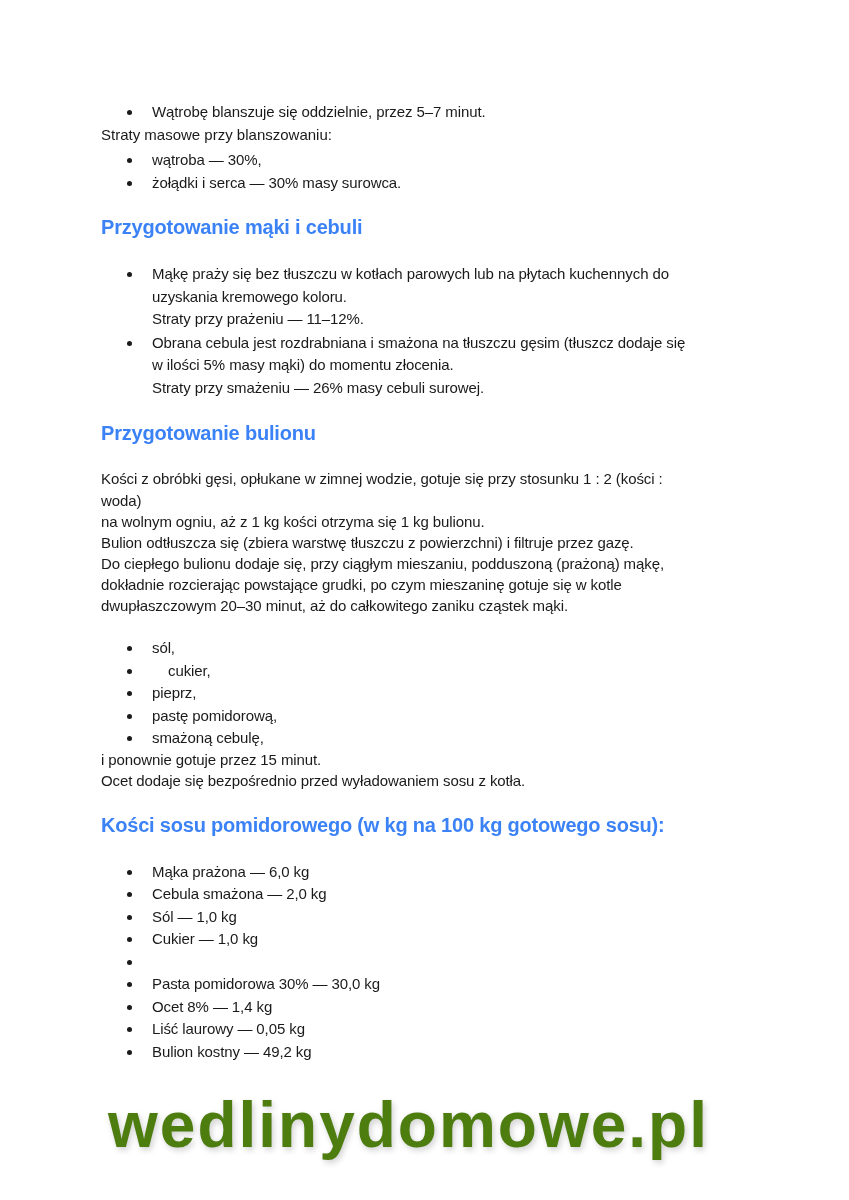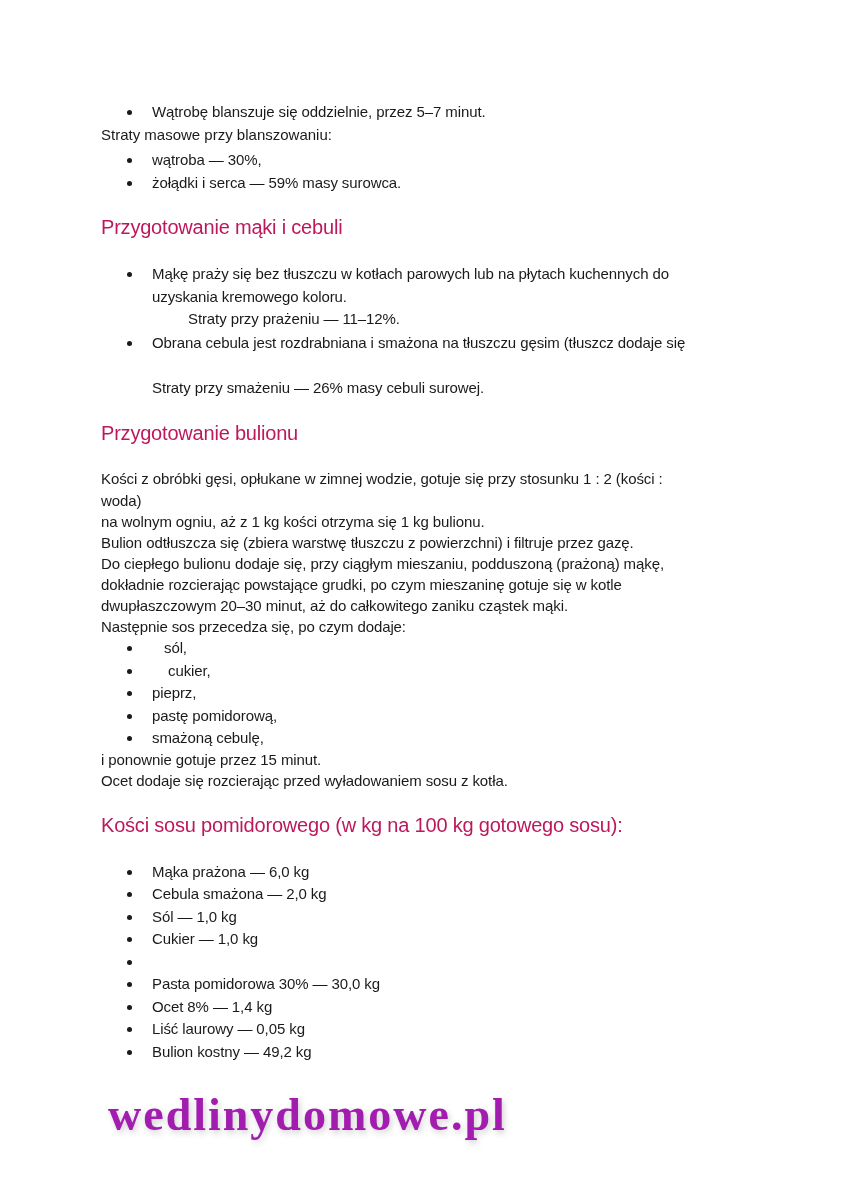--- a/index.html
+++ b/index.html
@@ -9,85 +9,85 @@
     position: relative;
     overflow: hidden;
     font-family: "Liberation Sans", "DejaVu Sans", sans-serif;
     color: #1a1a1a;
   }
   .page { position: absolute; left: 0; top: 0; width: 778px; height: 1200px; }
   .abs { position: absolute; white-space: nowrap; }
   .body-text { font-size: 15px; line-height: 22px; letter-spacing: -0.1px; }
   .large-text { font-size: 15px; line-height: 22px; }
   .heading {
-    font-size: 20px; font-weight: normal; color: #be185d;
+    font-size: 20px; font-weight: bold; color: #3b82f6;
     letter-spacing: -0.2px;
   }
   .bullet {
     position: absolute; width: 5px; height: 5px; border-radius: 50%;
     background: #1a1a1a;
   }
   .watermark {
     position: absolute; left: 108px; top: 1088px;
-    font-family: Liberation Serif, serif; font-weight: bold;
-    font-size: 46px; letter-spacing: 2px;
-    color: #a21caf;
+    font-family: Liberation Sans, sans-serif; font-weight: bold;
+    font-size: 64px; letter-spacing: 2px;
+    color: #4d7c0f;
     text-shadow: 2px 3px 6px rgba(0,0,0,0.18), 0 0 2px rgba(0,0,0,0.06);
   }
 </style>
 </head>
 <body>
 
 <div class="page">
 
   <span class="bullet" style="left:127px;top:110px;"></span>
   <div class="abs body-text" style="left:152px;top:101px;">Wątrobę blanszuje się oddzielnie, przez 5–7 minut.</div>
 
   <div class="abs large-text" style="left:101px;top:124px;">Straty masowe przy blanszowaniu:</div>
 
   <span class="bullet" style="left:127px;top:158px;"></span>
   <div class="abs body-text" style="left:152px;top:149px;">wątroba — 30%,</div>
   <span class="bullet" style="left:127px;top:181px;"></span>
-  <div class="abs body-text" style="left:152px;top:172px;">żołądki i serca — 59% masy surowca.</div>
+  <div class="abs body-text" style="left:152px;top:172px;">żołądki i serca — 30% masy surowca.</div>
 
   <div class="abs heading" style="left:101px;top:216px;">Przygotowanie mąki i cebuli</div>
 
   <span class="bullet" style="left:127px;top:272px;"></span>
   <div class="abs body-text" style="left:152px;top:286px;">uzyskania kremowego koloru.</div>
   <div class="abs body-text" style="left:152px;top:263px;">Mąkę praży się bez tłuszczu w kotłach parowych lub na płytach kuchennych do</div>
-  <div class="abs body-text" style="left:152px;top:308px;margin-left:36px;">Straty przy prażeniu — 11–12%.</div>
+  <div class="abs body-text" style="left:152px;top:308px;">Straty przy prażeniu — 11–12%.</div>
 
   <span class="bullet" style="left:127px;top:341px;"></span>
   <div class="abs body-text" style="left:152px;top:332px;">Obrana cebula jest rozdrabniana i smażona na tłuszczu gęsim (tłuszcz dodaje się</div>
+  <div class="abs body-text" style="left:152px;top:354px;">w ilości 5% masy mąki) do momentu złocenia.</div>
   <div class="abs body-text" style="left:152px;top:377px;">Straty przy smażeniu — 26% masy cebuli surowej.</div>
 
   <div class="abs heading" style="left:101px;top:422px;">Przygotowanie bulionu</div>
 
   <div class="abs body-text" style="left:101px;top:468px;">Kości z obróbki gęsi, opłukane w zimnej wodzie, gotuje się przy stosunku 1 : 2 (kości :</div>
   <div class="abs body-text" style="left:101px;top:490px;">woda)</div>
   <div class="abs body-text" style="left:101px;top:511px;">na wolnym ogniu, aż z 1 kg kości otrzyma się 1 kg bulionu.</div>
   <div class="abs body-text" style="left:101px;top:532px;">Bulion odtłuszcza się (zbiera warstwę tłuszczu z powierzchni) i filtruje przez gazę.</div>
   <div class="abs body-text" style="left:101px;top:553px;">Do ciepłego bulionu dodaje się, przy ciągłym mieszaniu, podduszoną (prażoną) mąkę,</div>
   <div class="abs body-text" style="left:101px;top:574px;">dokładnie rozcierając powstające grudki, po czym mieszaninę gotuje się w kotle</div>
   <div class="abs body-text" style="left:101px;top:595px;">dwupłaszczowym 20–30 minut, aż do całkowitego zaniku cząstek mąki.</div>
-  <div class="abs body-text" style="left:101px;top:616px;">Następnie sos przecedza się, po czym dodaje:</div>
 
   <span class="bullet" style="left:127px;top:646px;"></span>
-  <div class="abs body-text" style="left:152px;top:637px;margin-left:12px;">sól,</div>
+  <div class="abs body-text" style="left:152px;top:637px;">sól,</div>
   <span class="bullet" style="left:127px;top:669px;"></span>
   <div class="abs body-text" style="left:152px;top:660px;margin-left:16px;">cukier,</div>
   <span class="bullet" style="left:127px;top:691px;"></span>
   <div class="abs body-text" style="left:152px;top:682px;">pieprz,</div>
   <span class="bullet" style="left:127px;top:714px;"></span>
   <div class="abs body-text" style="left:152px;top:705px;">pastę pomidorową,</div>
   <span class="bullet" style="left:127px;top:736px;"></span>
   <div class="abs body-text" style="left:152px;top:727px;">smażoną cebulę,</div>
 
   <div class="abs body-text" style="left:101px;top:749px;">i ponownie gotuje przez 15 minut.</div>
-  <div class="abs body-text" style="left:101px;top:770px;">Ocet dodaje się rozcierając przed wyładowaniem sosu z kotła.</div>
+  <div class="abs body-text" style="left:101px;top:770px;">Ocet dodaje się bezpośrednio przed wyładowaniem sosu z kotła.</div>
 
   <div class="abs heading" style="left:101px;top:814px;">Kości sosu pomidorowego (w kg na 100 kg gotowego sosu):</div>
 
   <span class="bullet" style="left:127px;top:870px;"></span>
   <div class="abs body-text" style="left:152px;top:861px;">Mąka prażona — 6,0 kg</div>
   <span class="bullet" style="left:127px;top:892px;"></span>
   <div class="abs body-text" style="left:152px;top:883px;">Cebula smażona — 2,0 kg</div>
   <span class="bullet" style="left:127px;top:915px;"></span>
   <div class="abs body-text" style="left:152px;top:906px;">Sól — 1,0 kg</div>
   <span class="bullet" style="left:127px;top:937px;"></span>

